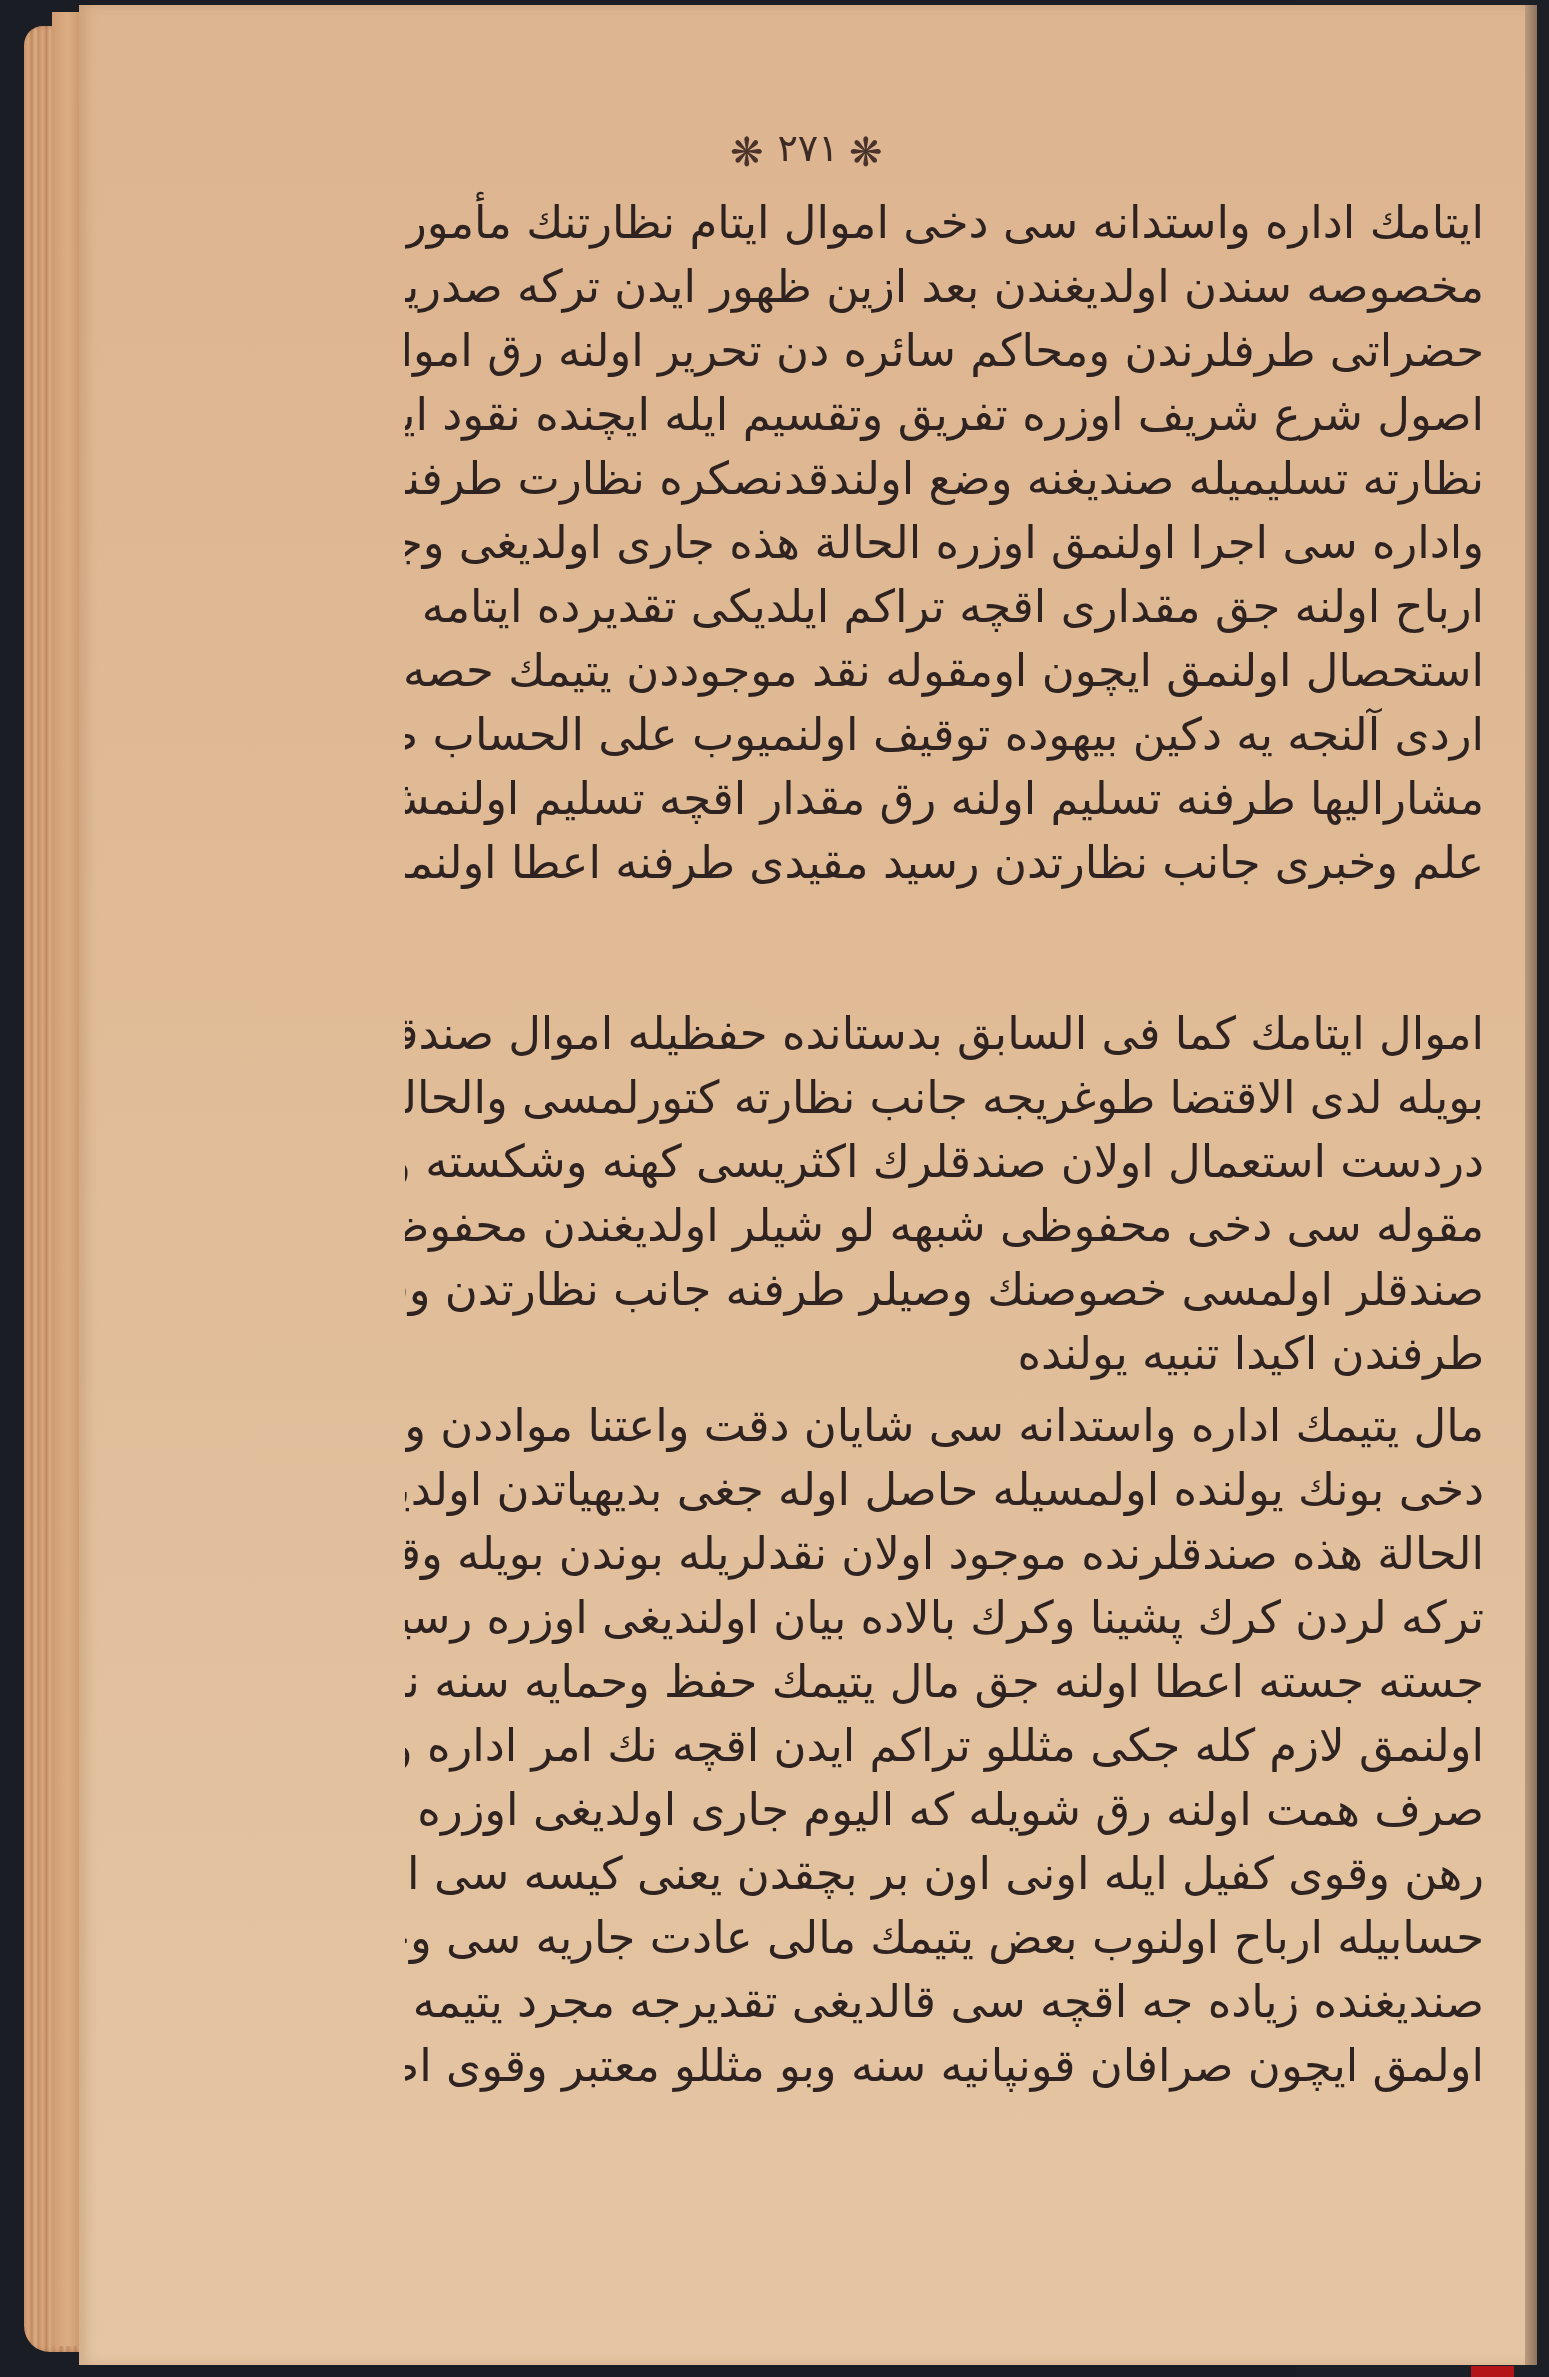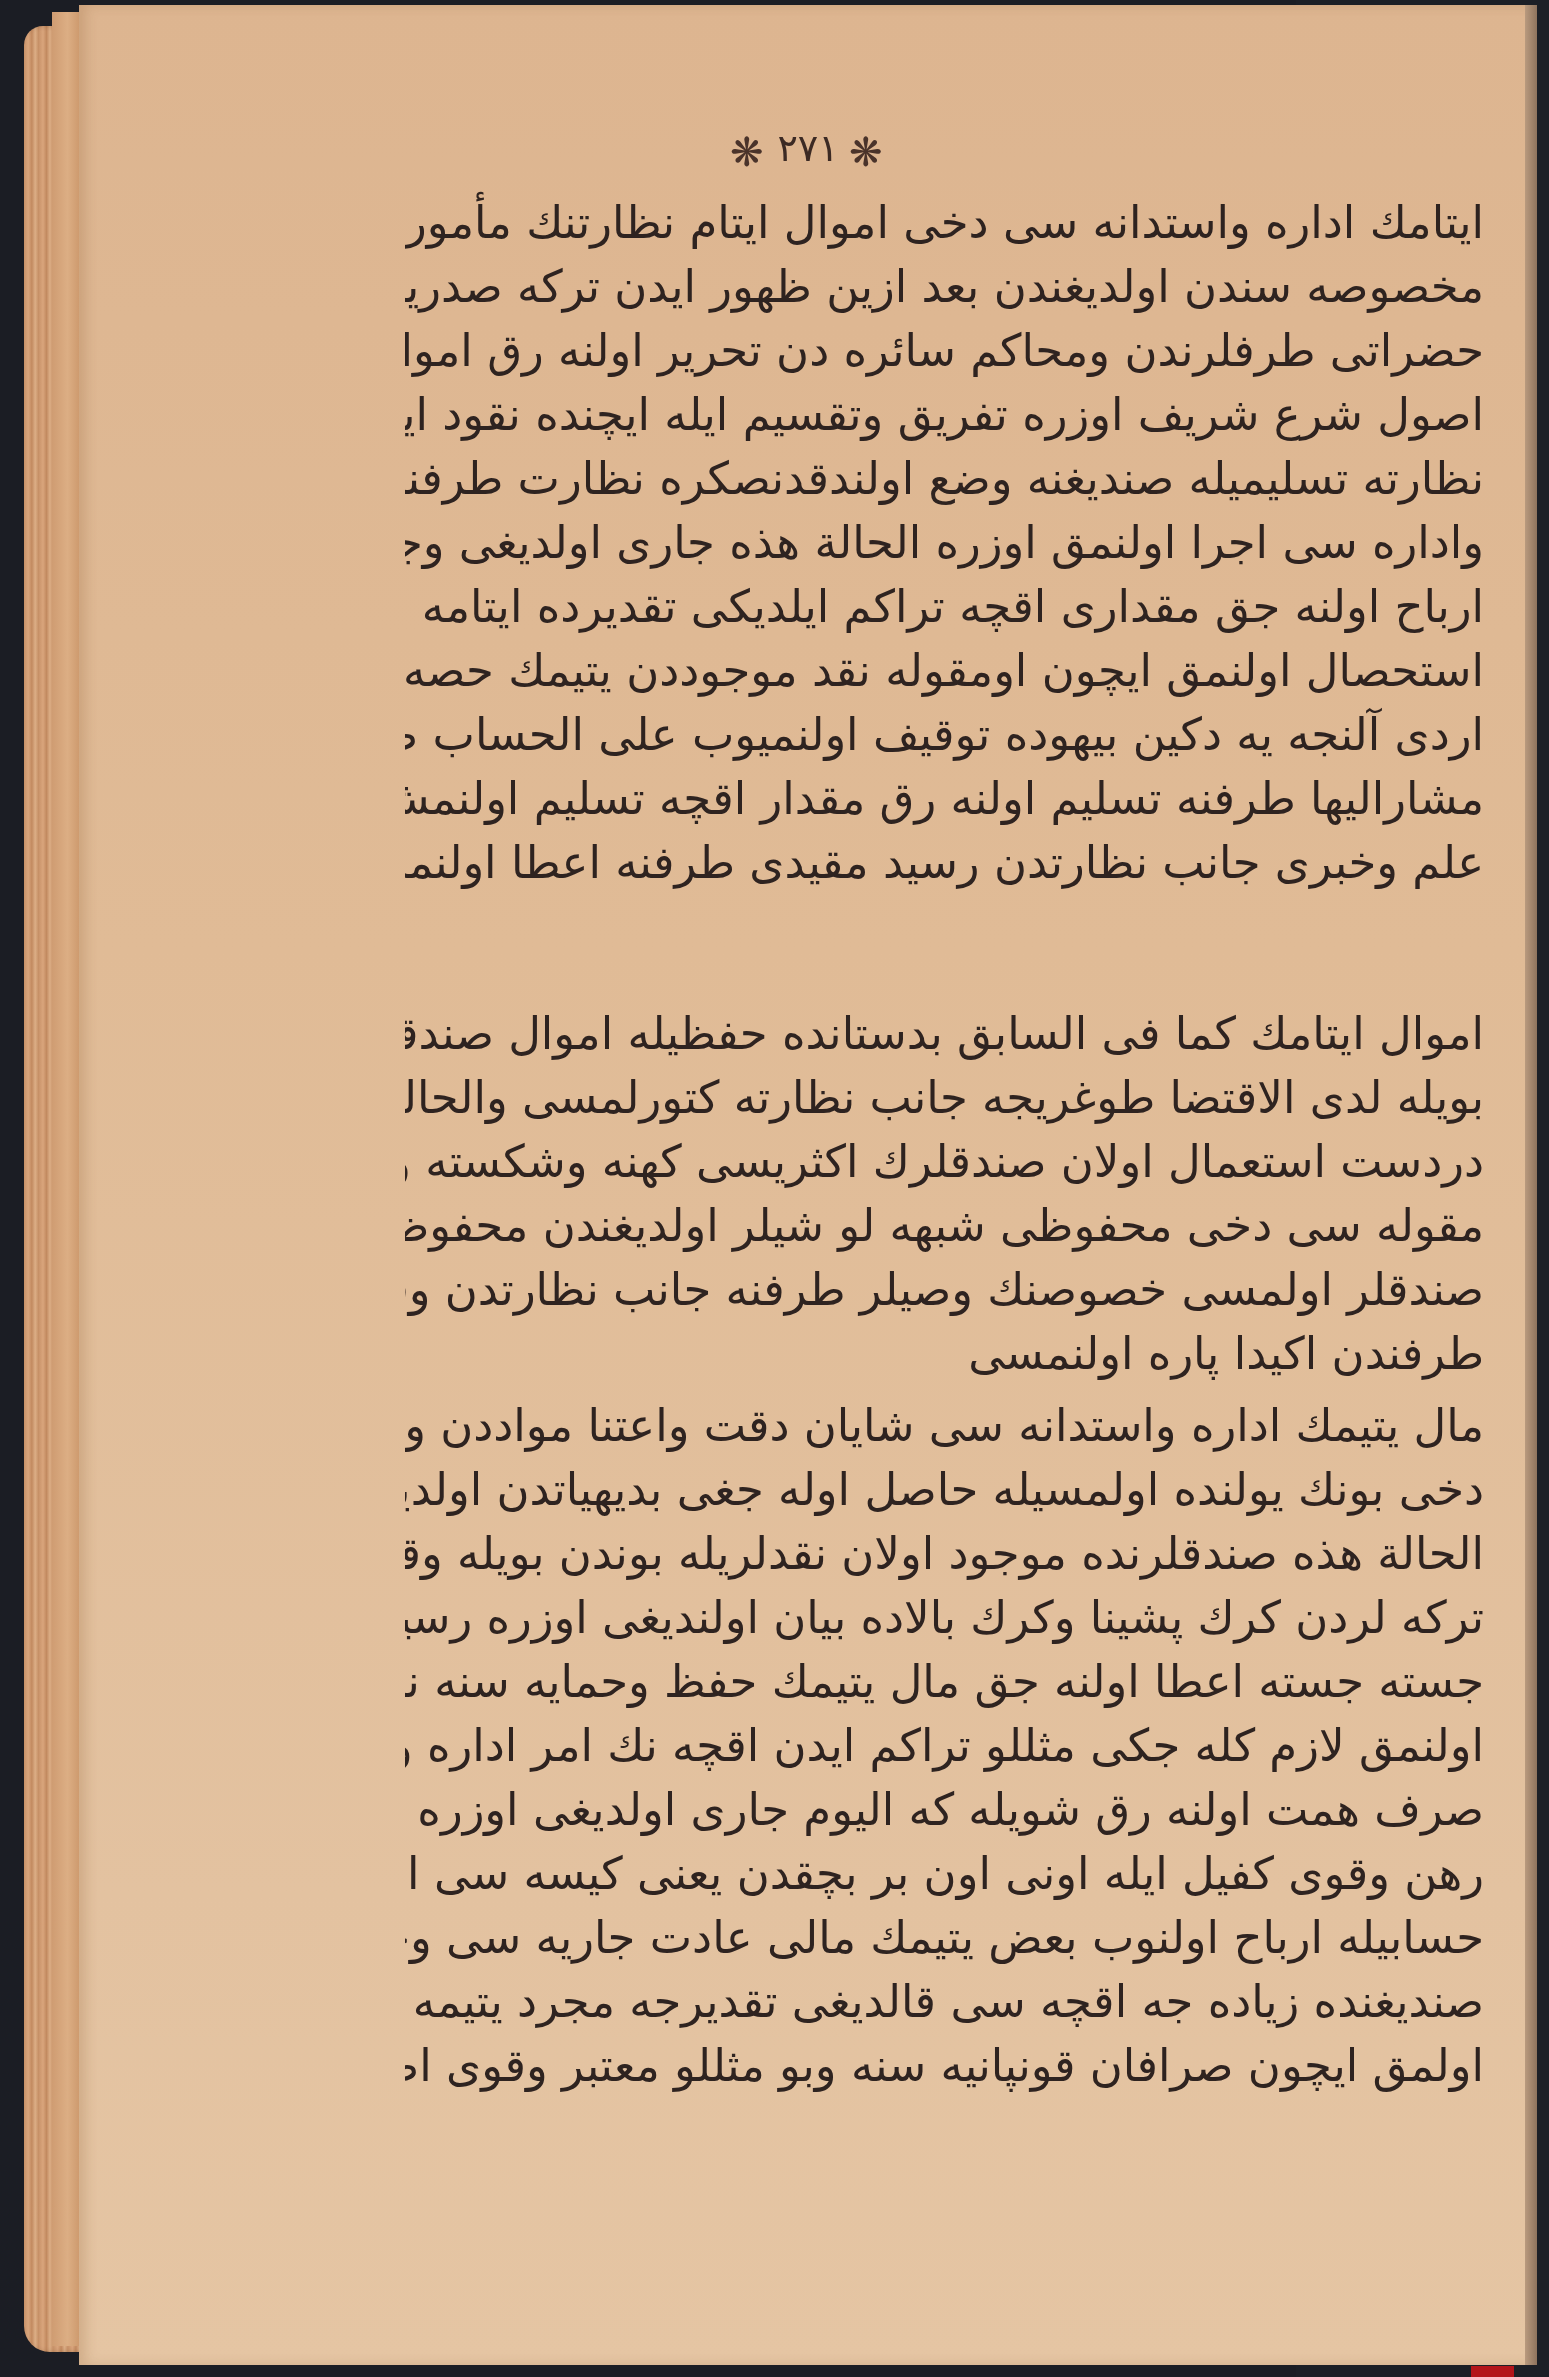--- a/index.html
+++ b/index.html
@@ -132,21 +132,21 @@
       <div class="line">مشارالیها طرفنه تسلیم اولنه رق مقدار اقچه تسلیم اولنمش ایسه انك</div>
       <div class="line last">علم وخبری جانب نظارتدن رسید مقیدی طرفنه اعطا اولنمسی</div>
     </div>
 
     <div class="text-block para2">
       <div class="line">اموال ایتامك کما فی السابق بدستانده حفظیله اموال صندقلرینك بوندن</div>
       <div class="line">بویله لدی الاقتضا طوغریجه جانب نظارته کتورلمسی والحالة هذه</div>
       <div class="line">دردست استعمال اولان صندقلرك اکثریسی کهنه وشکسته وقوطو</div>
       <div class="line">مقوله سی دخی محفوظی شبهه لو شیلر اولدیغندن محفوظ وقوی کلیدلی</div>
       <div class="line">صندقلر اولمسی خصوصنك وصیلر طرفنه جانب نظارتدن وقسام افندی</div>
-      <div class="line last">طرفندن اکیدا پاره اولنمسی</div>
+      <div class="line last">طرفندن اکیدا تنبیه یولنده</div>
     </div>
 
     <div class="text-block para3">
       <div class="line">مال یتیمك اداره واستدانه سی شایان دقت واعتنا مواددن وایتامك نفعی</div>
       <div class="line">دخی بونك یولنده اولمسیله حاصل اوله جغی بدیهیاتدن اولدیغندن ایتامك</div>
       <div class="line">الحالة هذه صندقلرنده موجود اولان نقدلریله بوندن بویله وقوعبوله جق</div>
       <div class="line">ترکه لردن کرك پشینا وکرك بالاده بیان اولندیغی اوزره رسید مقیدی طرفندن</div>
       <div class="line">جسته جسته اعطا اولنه جق مال یتیمك حفظ وحمایه سنه نظارت ودقت</div>
       <div class="line">اولنمق لازم کله جکی مثللو تراکم ایدن اقچه نك امر اداره واستدانه سنه دخی</div>
       <div class="line">صرف همت اولنه رق شویله که الیوم جاری اولدیغی اوزره مال ایتام معتبر</div>

